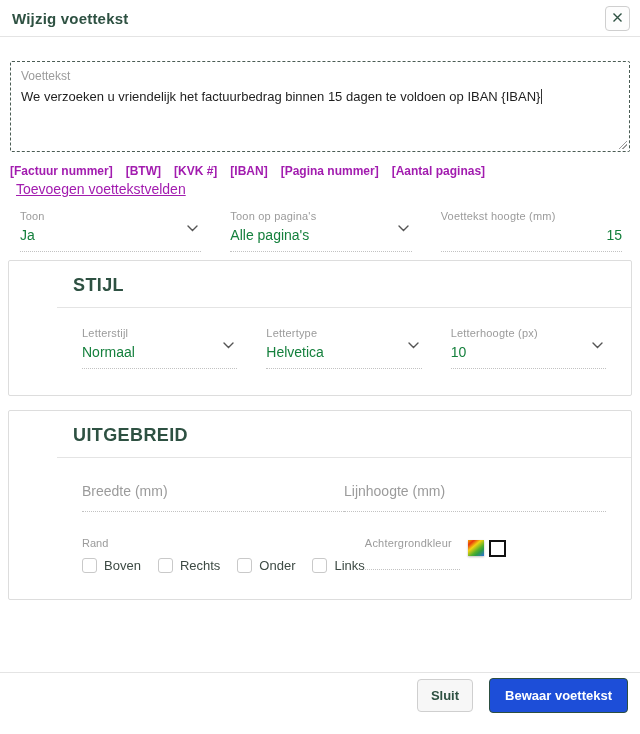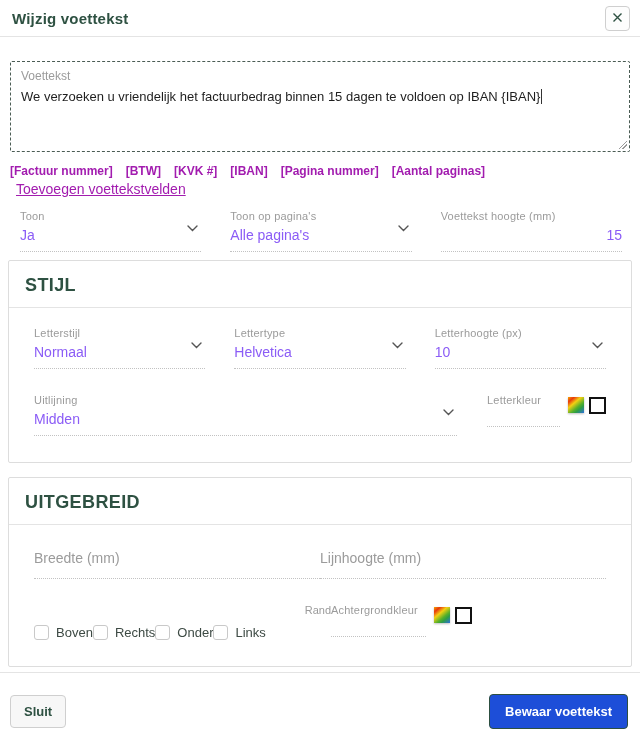--- a/index.html
+++ b/index.html
@@ -66,41 +66,42 @@
   .tags-hint {
     margin: 3px 0 0 16px;
     font-size: 14px; color: #a21caf; text-decoration: underline;
   }
 
   
   .fields-row { display: flex; gap: 29px; }
   .top-fields { margin: 13px 18px 0 20px; }
   .field { flex: 1; position: relative; border-bottom: 1px dotted #c2c2c2; padding-bottom: 7px; }
   .field-label { font-size: 11px; color: #9b9b9b; letter-spacing: .2px; }
-  .field-value { font-size: 14px; color: #8b5cf6; margin-top: 5px; padding-right: 18px; min-height: 17px; }
+  .field-value { font-size: 14px; color: #15803d; margin-top: 5px; padding-right: 18px; min-height: 17px; }
   .field-value.num { text-align: right; padding-right: 0; }
   .chevron {
     position: absolute; right: 2px; top: 14px;
     width: 13px; height: 9px;
   }
   .chevron svg { display: block; }
 
   
   .field-placeholder {
     font-size: 14px; color: #9b9b9b;
     padding: 6px 0 12px 0;
     min-height: 17px;
   }
 
   
   .panel {
     margin: 8px 8px 0 8px;
     border: 1px solid #ddd;
     border-radius: 2px;
     background: #fff;
+    padding-left: 48px;
   }
   .panel-heading {
     font-size: 18px; font-weight: 800;
     color: #2e5142; letter-spacing: .4px;
     padding: 14px 16px 11px 16px;
   }
   .panel-divider { border-bottom: 1px solid #e4e4e4; }
   .panel-body { padding: 19px 25px 26px 25px; }
   .panel.uitgebreid { margin-top: 14px; }
 
@@ -118,38 +119,38 @@
   .swatches { display: flex; gap: 5px; margin: 3px 0 0 8px; }
   .swatch { width: 16px; height: 16px; cursor: pointer; }
   .swatch-gradient {
     background: linear-gradient(140deg, #f6a800 0%, #e8380d 18%, #f3d012 38%, #56b02a 62%, #2f9e44 74%, #2b6fe0 100%);
     box-shadow: 0 1px 2px rgba(0,0,0,.25);
   }
   .swatch-white { background: #fff; border: 2px solid #111; width: 17px; height: 17px; }
 
   
   .rand-group { flex: 1; }
-  .rand-label { font-size: 11px; color: #9b9b9b; text-align: right; }
-  .rand-options { display: flex; margin-top: 9px; align-items: center; text-align: center; }
+  .rand-label { font-size: 11px; color: #9b9b9b; }
+  .rand-options { display: flex; gap: 17px; margin-top: 9px; align-items: center; text-align: center; }
   .check-item { display: flex; align-items: center; gap: 7px; cursor: pointer; }
   .checkbox {
     width: 15px; height: 15px;
     border: 1px solid #c9c9c9; border-radius: 3px;
     background: #fff; flex: none;
   }
   .check-text { font-size: 13px; color: #3d4a44; }
 
   
   .dialog-footer-divider {
     position: absolute; left: 0; right: 0; top: 672px;
     border-top: 1px solid #e4e4e4;
   }
   .dialog-footer {
-    position: absolute; left: 10px; right: 12px; top: 694px;
-    display: flex; justify-content: space-between; align-items: center;
+    position: absolute; left: 10px; right: 12px; top: 678px;
+    display: flex; justify-content: flex-end; align-items: center;
   }
   .btn-secondary {
     background: #f7f7f7;
     border: 1px solid #cfcfcf; border-radius: 4px;
     color: #2e5142; font-weight: 700; font-size: 13px;
     padding: 8px 13px; cursor: pointer;
     font-family: "Liberation Sans", sans-serif;
   }
   .btn-primary {
     background: #1d4ed8;
@@ -239,41 +240,20 @@
         </span>
       </div>
       <div class="field">
         <div class="field-label">Letterhoogte (px)</div>
         <div class="field-value">10</div>
         <span class="chevron">
           <svg width="13" height="9" viewBox="0 0 13 9">
               <path d="M2 2 L6.5 6.5 L11 2" stroke="#555" stroke-width="1.4" fill="none" stroke-linecap="round"></path>
             </svg>
         </span>
-      </div>
-    </div>
-    <div class="row2">
-      <div class="field align-field">
-        <div class="field-label">Uitlijning</div>
-        <div class="field-value">Midden</div>
-        <span class="chevron">
-          <svg width="13" height="9" viewBox="0 0 13 9">
-              <path d="M2 2 L6.5 6.5 L11 2" stroke="#555" stroke-width="1.4" fill="none" stroke-linecap="round"></path>
-            </svg>
-        </span>
-      </div>
-      <div class="color-field">
-        <div class="color-left">
-          <div class="color-label">Letterkleur</div>
-          <div class="color-underline" style="width:73px;"></div>
-        </div>
-        <div class="swatches">
-          <div class="swatch swatch-gradient"></div>
-          <div class="swatch swatch-white"></div>
-        </div>
       </div>
     </div>
   </div>
 </div>
 
 <div class="panel uitgebreid">
   <div class="panel-heading">UITGEBREID</div>
   <div class="panel-divider"></div>
   <div class="panel-body">
     <div class="uit-row">

